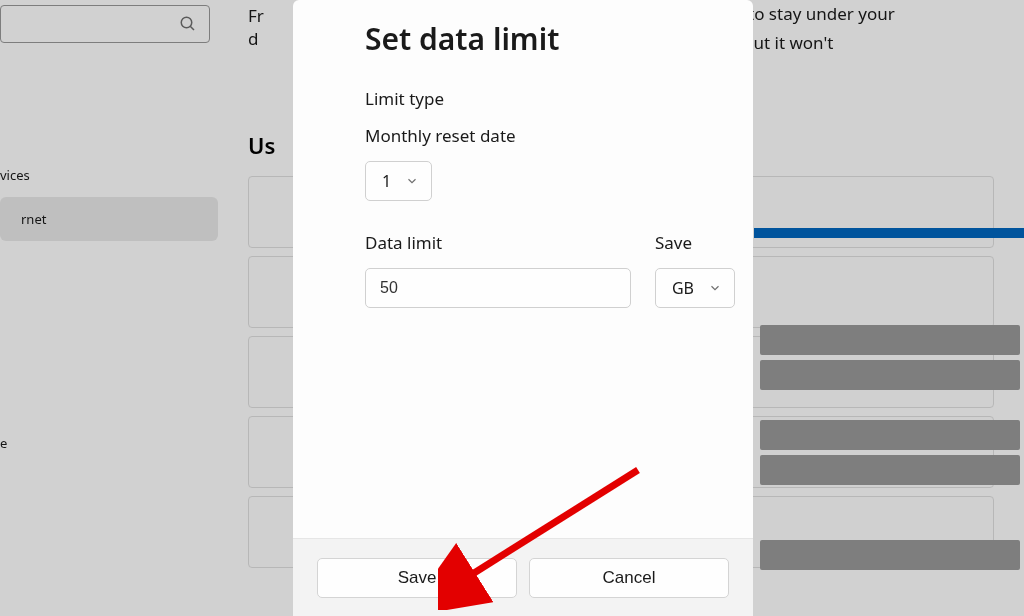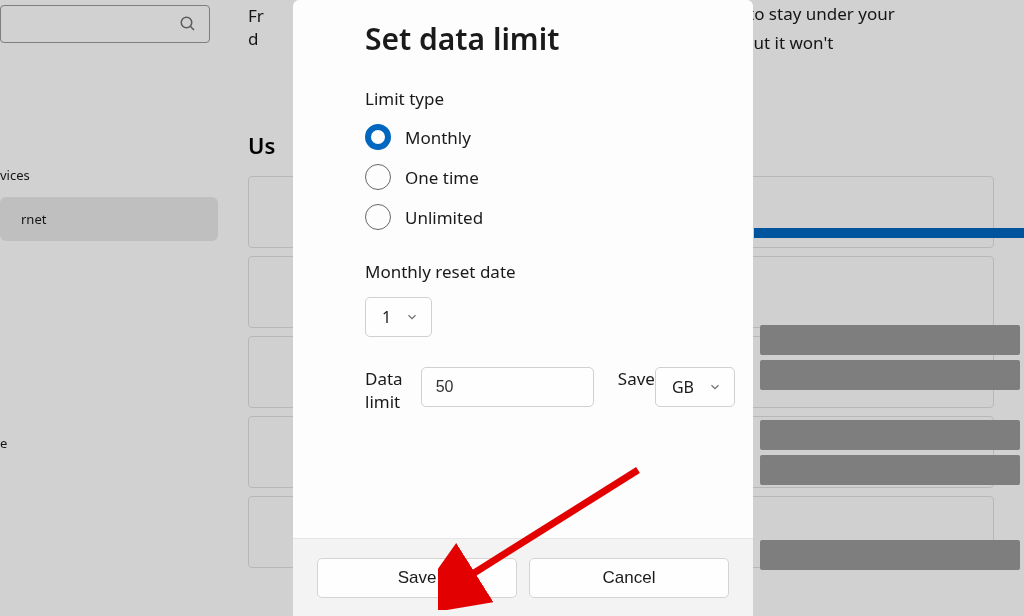--- a/index.html
+++ b/index.html
@@ -154,21 +154,21 @@
       padding: 0 12px 0 16px;
       gap: 14px;
       font-size: 16px;
       color: #1a1a1a;
       background: #fefefe;
       cursor: pointer;
     }
     .dropdown svg { width: 14px; height: 14px; opacity: 0.7; }
     .reset-block { margin-bottom: 30px; }
     .limit-row { display: flex; gap: 24px; }
-    .limit-col { display: flex; }
+    .limit-col { display: flex; flex-direction: column; }
     .limit-col.data { flex: 1; }
     .text-input {
       height: 40px;
       border: 1px solid #d0d0d0;
       border-radius: 5px;
       padding: 0 14px;
       font-size: 16px;
       color: #333;
       background: #fefefe;
       width: 100%;
@@ -247,34 +247,20 @@
   <div class="gray-block gb5"></div>
 </div>
 
 <div class="overlay"></div>
 
 <div class="modal">
   <div class="modal-body">
     <div class="modal-title">Set data limit</div>
 
     <div class="section-label">Limit type</div>
-    <div class="radio-group">
-      <div class="radio-row selected">
-        <div class="radio-outer"></div>
-        <span class="radio-text">Monthly</span>
-      </div>
-      <div class="radio-row">
-        <div class="radio-outer"></div>
-        <span class="radio-text">One time</span>
-      </div>
-      <div class="radio-row">
-        <div class="radio-outer"></div>
-        <span class="radio-text">Unlimited</span>
-      </div>
-    </div>
 
     <div class="reset-block">
       <div class="section-label">Monthly reset date</div>
       <div class="dropdown">
         <span>1</span>
         <svg viewBox="0 0 24 24" fill="none" stroke="#333" stroke-width="2">
             <polyline points="6 9 12 15 18 9"></polyline>
           </svg>
       </div>
     </div>

